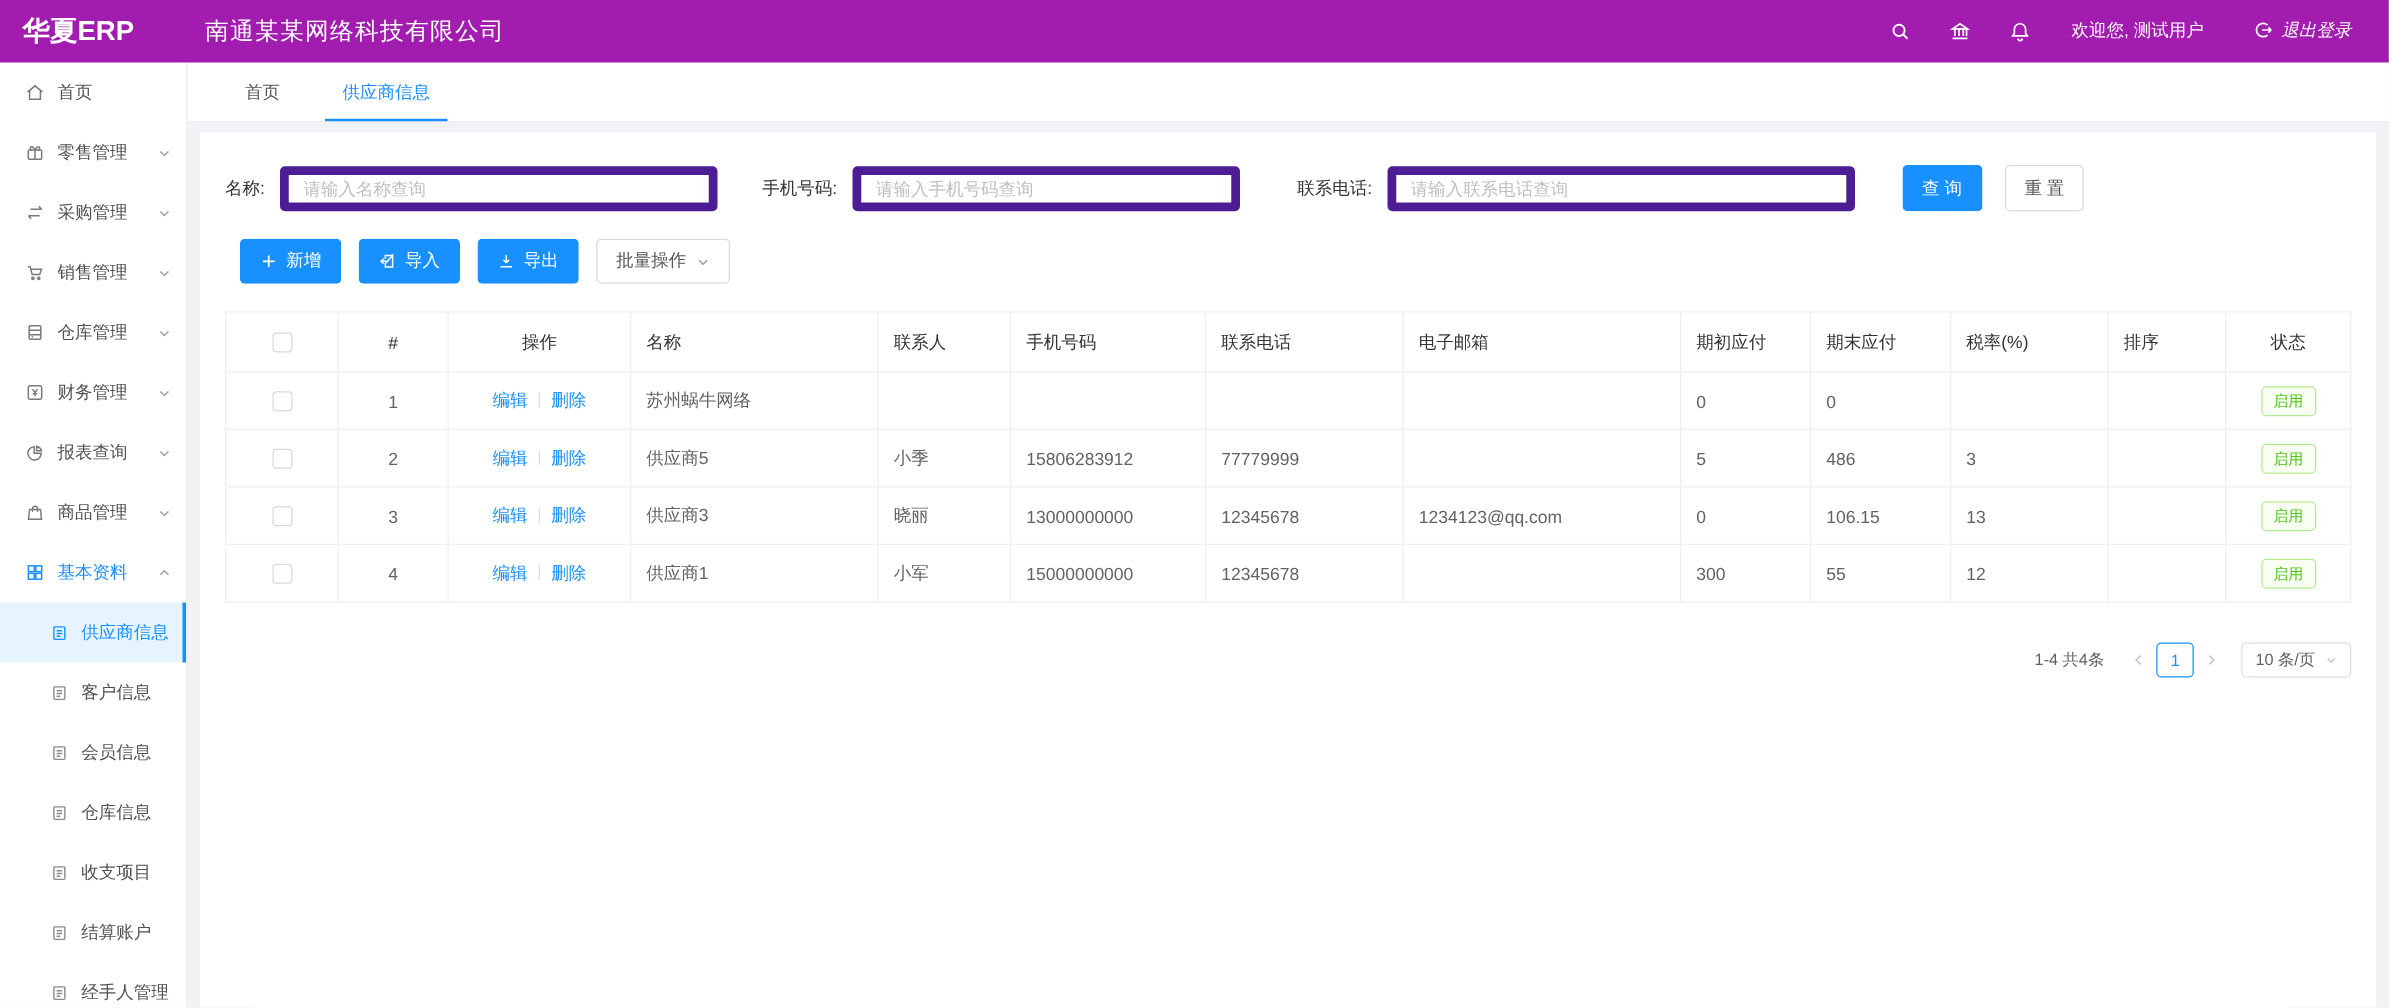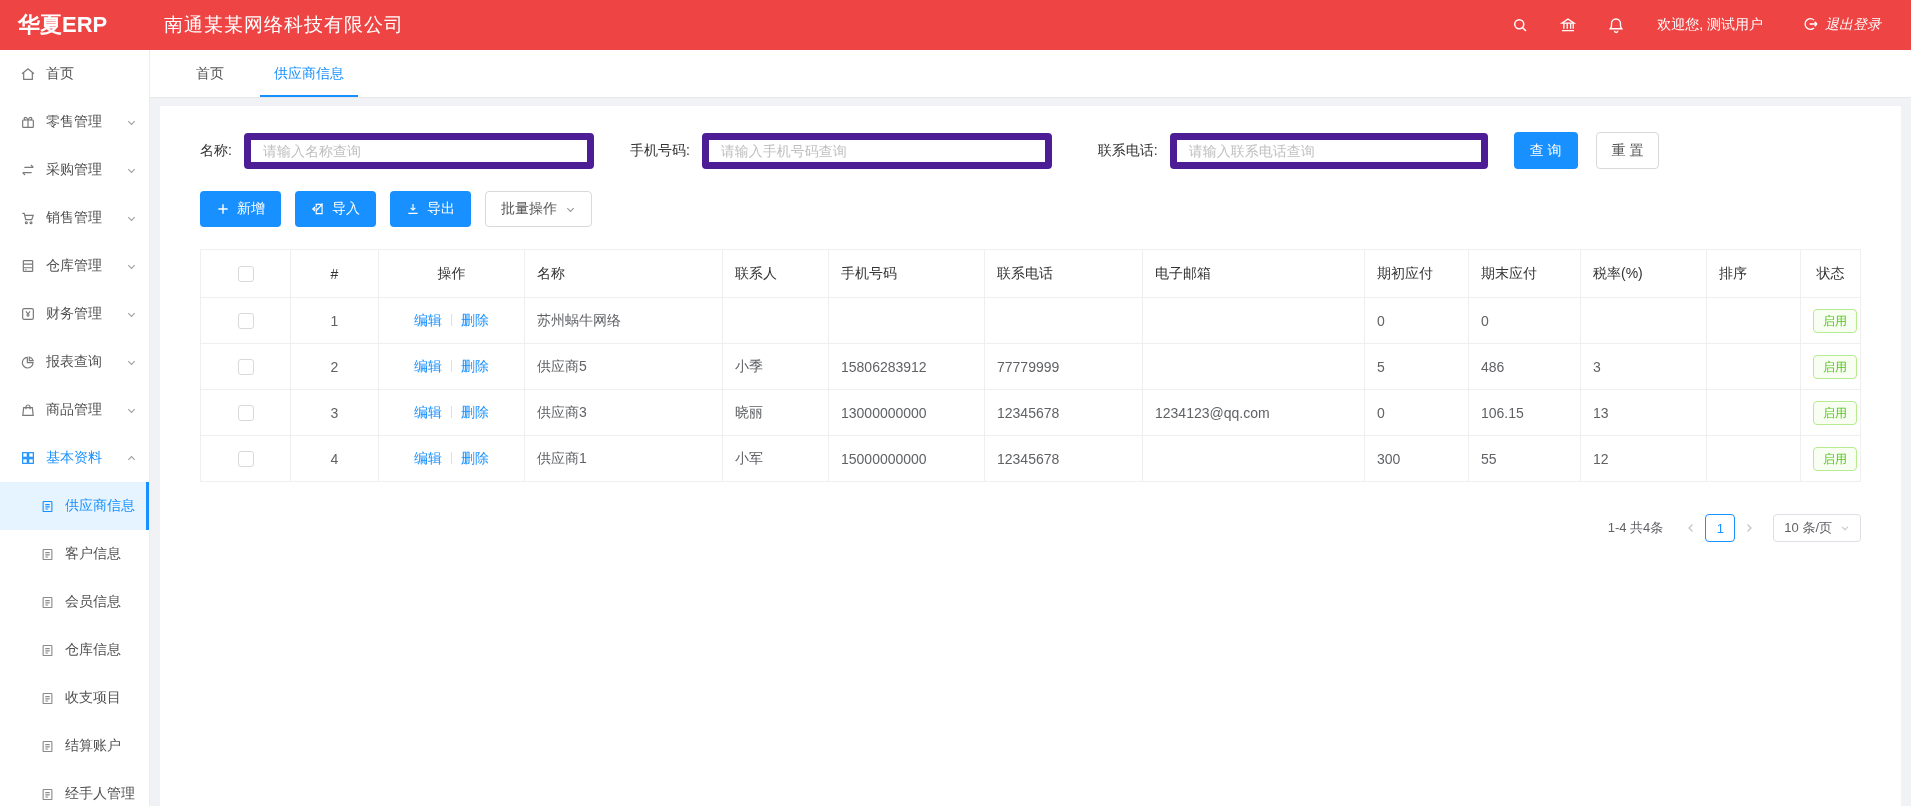--- a/index.html
+++ b/index.html
@@ -7,21 +7,21 @@
   body {
     width:1911px; height:806px; overflow:hidden;
     font-family:"Liberation Sans","DejaVu Sans",sans-serif;
     background:#f0f2f5; font-size:14px; color:#333;
   }
   svg { display:block; }
 
   
   .header {
     position:absolute; top:0; left:0; width:1911px; height:50px;
-    background:#ef4444; color:#fff; display:flex; align-items:center; z-index:10;
+    background:#a21caf; color:#fff; display:flex; align-items:center; z-index:10;
   }
   .logo { width:150px; padding-left:18px; font-size:22px; font-weight:bold; white-space:nowrap; }
   .logo .cn { font-weight:800; }
   .company { font-size:19px; margin-left:14px; letter-spacing:1px; }
   .header-right { margin-left:auto; display:flex; align-items:center; padding-right:30px; }
   .hicon { width:18px; height:18px; color:#fff; margin-left:30px; cursor:pointer; }
   .welcome { margin-left:32px; font-size:14px; }
   .logout { display:flex; align-items:flex-start; margin-left:40px; cursor:pointer;font-style:italic; }
   .logout .hicon { width:16px; height:16px; margin-left:0; margin-right:6px; }
 
@@ -50,46 +50,46 @@
   
   .main { position:absolute; left:150px; top:50px; right:0; bottom:0; background:#f0f2f5; overflow:hidden; }
   .tabbar {
     height:48px; background:#fff; border-bottom:1px solid #e8e8e8;
     display:flex; padding-left:32px;
   }
   .tab { padding:0 14px; line-height:47px; color:#555; margin-right:22px; position:relative; cursor:pointer; }
   .tab.active { color:#1890ff; }
   .tab.active::after { content:""; position:absolute; left:0; right:0; bottom:0; height:2px; background:#1890ff; }
 
-  .panel { background:#fff; margin:8px 10px 0; height:calc(100% - 56px); padding:22px 40px; overflow:hidden; }
+  .panel { background:#fff; margin:8px 10px 0; height:calc(100% - 56px); padding:22px 20px; overflow:hidden; }
 
   
   .search-row { display:flex; align-items:center; margin:4px 0 22px; }
   .search-row label { color:#333; margin-right:12px; white-space:nowrap; }
   .inp {
     height:36px; border:7px solid #4c1d95; border-radius:4px; padding:0 12px;
     font-size:14px; color:#333; outline:none; background:#fff;
     font-family:"Liberation Sans","DejaVu Sans",sans-serif;
   }
   .inp::placeholder { color:#bfbfbf; }
   .inp-name { width:350px; margin-right:36px; }
-  .inp-phone { width:350px; margin-right:46px; }
-  .inp-tel { width:318px; margin-right:26px; }
+  .inp-phone { width:310px; margin-right:46px; }
+  .inp-tel { width:374px; margin-right:38px; }
   .btn {
     height:37px; border-radius:4px; font-size:14px; cursor:pointer;
     display:inline-flex; align-items:center; justify-content:center;
     border:1px solid transparent; padding:0 15px; white-space:nowrap;
     font-family:"Liberation Sans","DejaVu Sans",sans-serif;
   }
   .btn-primary { background:#1890ff; color:#fff; }
   .btn-default { background:#fff; border-color:#d9d9d9; color:#555; }
   .btn-search { margin-right:18px;text-align:center; }
 
   
-  .toolbar { display:flex; align-items:center; margin-bottom:22px; }
+  .toolbar { display:flex; align-items:center; margin-bottom:22px;margin-left:12px; }
   .toolbar .btn { height:36px; margin-right:14px; }
   .bicon { width:14px; height:14px; margin-right:7px; }
   .batch-chev { width:11px; height:11px; margin-left:8px; color:#999; }
 
   
   table.grid { width:100%; border-collapse:collapse; table-layout:fixed; }
   .grid th, .grid td {
     border:1px solid #efefef; border-top:none;
     height:48px; padding:0 12px; font-weight:normal;
     font-size:14px; overflow:hidden; white-space:nowrap;

